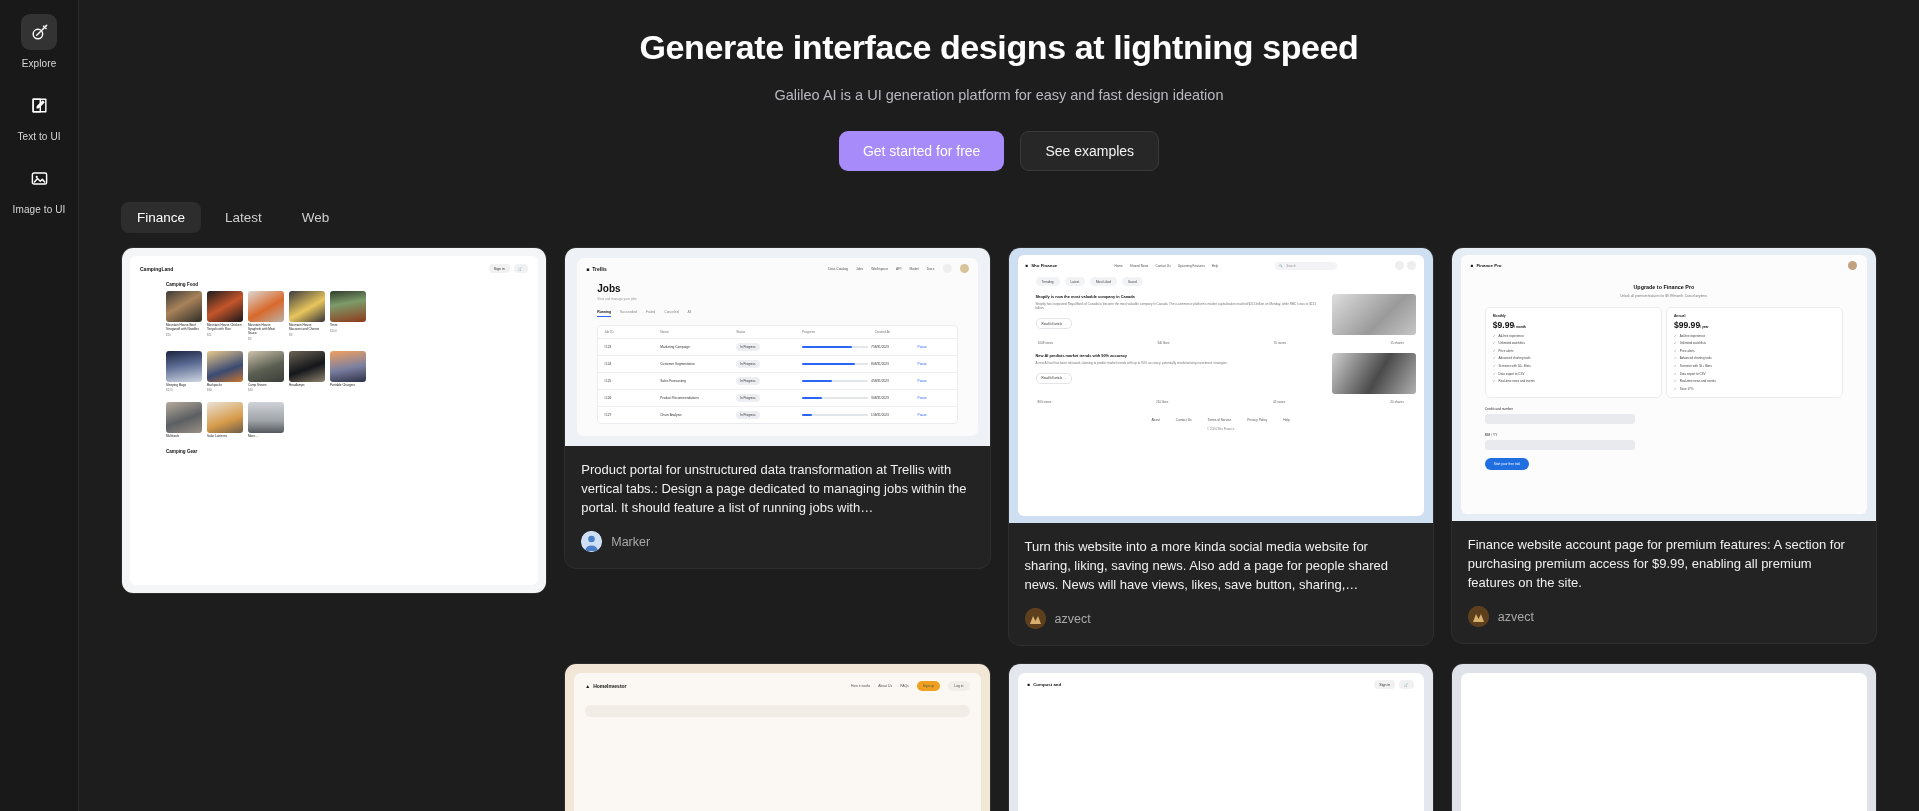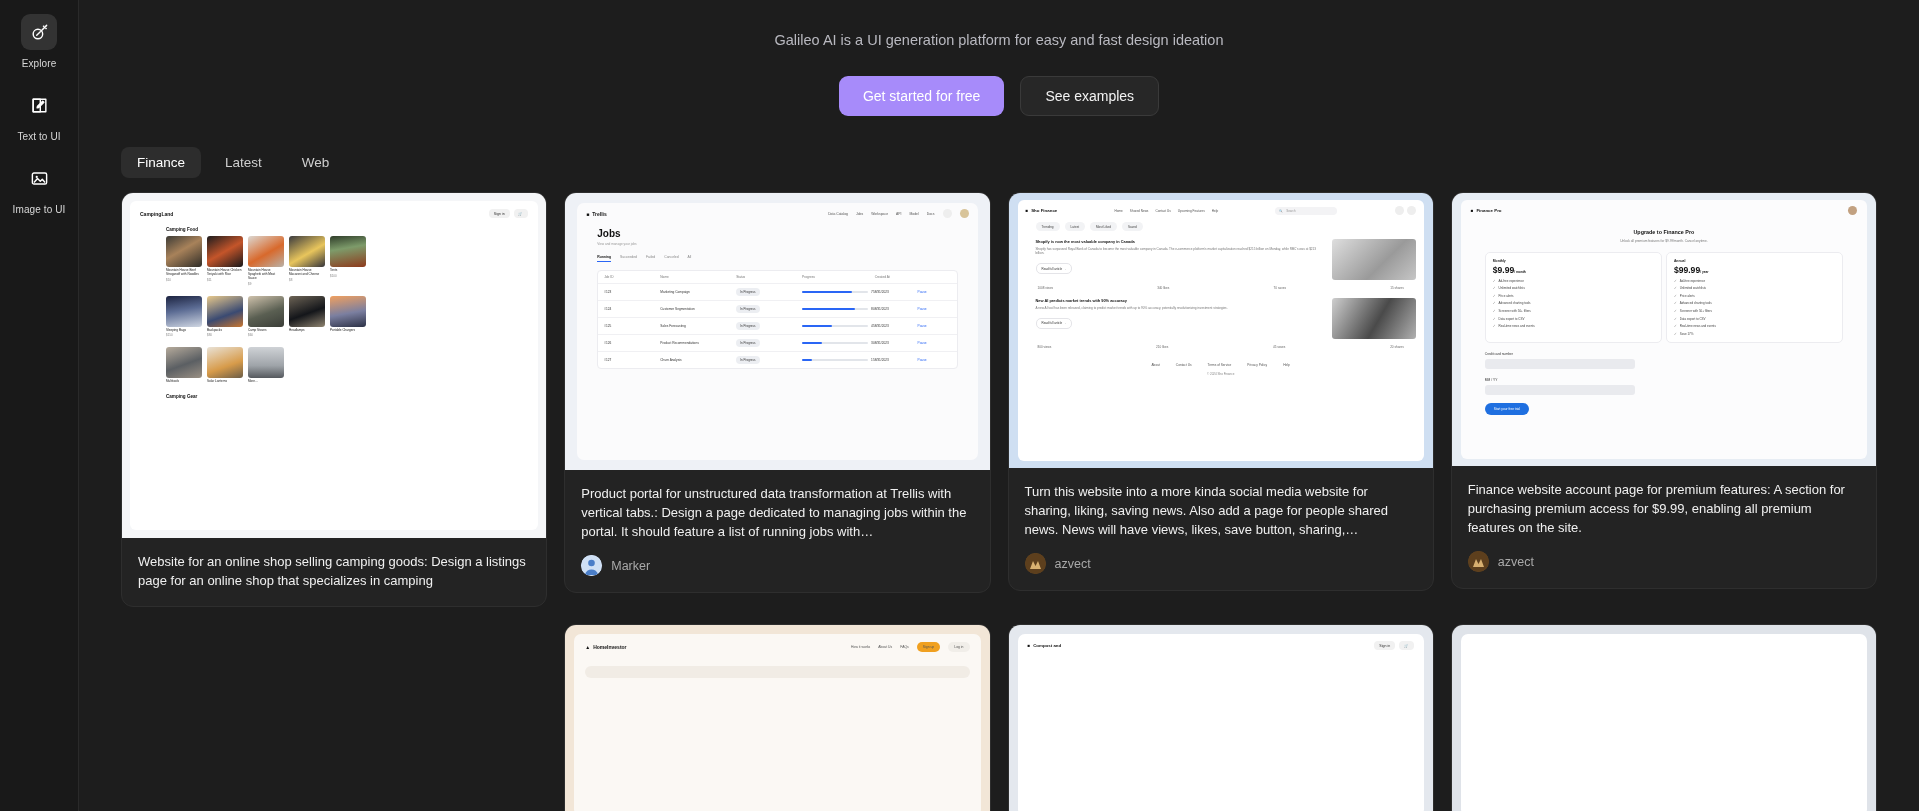--- a/index.html
+++ b/index.html
@@ -56,21 +56,21 @@
     cursor: pointer; font-family: inherit;
   }
 
   
   .hero { text-align: center; padding-top: 28px; }
   .hero h1 {
     font-size: 34px; font-weight: bold; color: #ffffff;
     letter-spacing: -0.4px;
   }
   .hero p {
-    margin-top: 4px; font-size: 14.5px; color: #b9b9c0;
+    margin-top: 20px; font-size: 14.5px; color: #b9b9c0;
   }
   .hero-actions {
     margin-top: 28px; display: flex; gap: 16px; justify-content: center;
   }
   .btn-primary {
     background: #a78bfa; color: #fff; border: none;
     border-radius: 9px; padding: 11px 24px; font-size: 14px;
     cursor: pointer; font-family: inherit;
   }
   .btn-secondary {
@@ -265,20 +265,21 @@
       </div>
       <span class="side-label">Image to UI</span>
     </div>
 
   </nav>
 
   <div class="main">
 
 
     <section class="hero">
+      <h1>Generate interface designs at lightning speed</h1>
       <p>Galileo AI is a UI generation platform for easy and fast design ideation</p>
       <div class="hero-actions">
         <button class="btn-primary">Get started for free</button>
         <button class="btn-secondary">See examples</button>
       </div>
     </section>
 
     <div class="tabs">
       <div class="tab active">Finance</div>
       <div class="tab">Latest</div>
@@ -370,27 +371,24 @@
                       <div class="prod-img ph" style="background:linear-gradient(180deg,#cfd2d6,#9fa4a9 60%,#55595e)"></div>
                     <div class="prod-t">More...</div>
                     </div>
                 </div>
 
                 <div class="camp-h" style="margin-top:10px">Camping Gear</div>
               </div>
             </div>
           </div>
         </div>
-        <div class="card-caption">
-          <div class="desc">Website for an online shop selling camping goods: Design a listings page for an online shop that specializes in camping</div>
-        </div>
       </article>
 
       <article class="card">
-        <div class="thumb" style="height:277px">
+        <div class="thumb" style="height:198px">
           <div class="thumb-inner">
             <div class="trellis-wrap">
               <div class="trellis-page">
                 <div class="tr-top">
                   <div class="tr-brand">
                     <span>■</span>
                     <span>Trellis</span>
                   </div>
                   <div class="tr-nav">
                     <span>Data Catalog</span>

